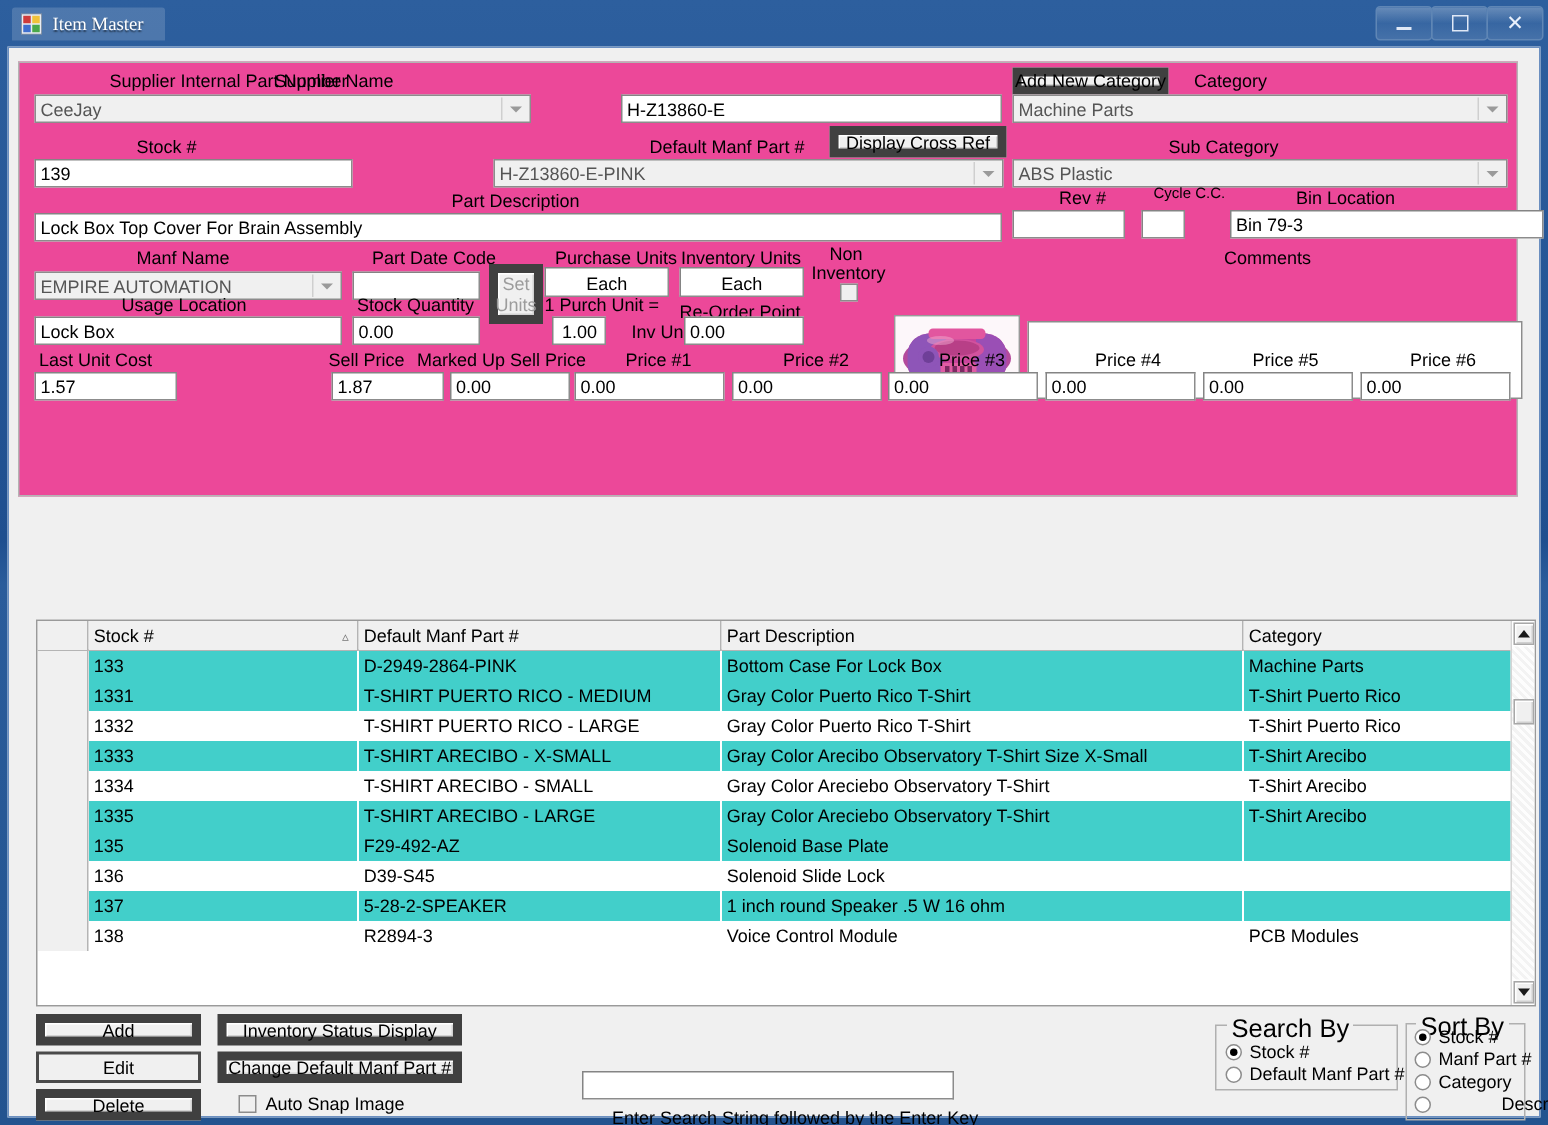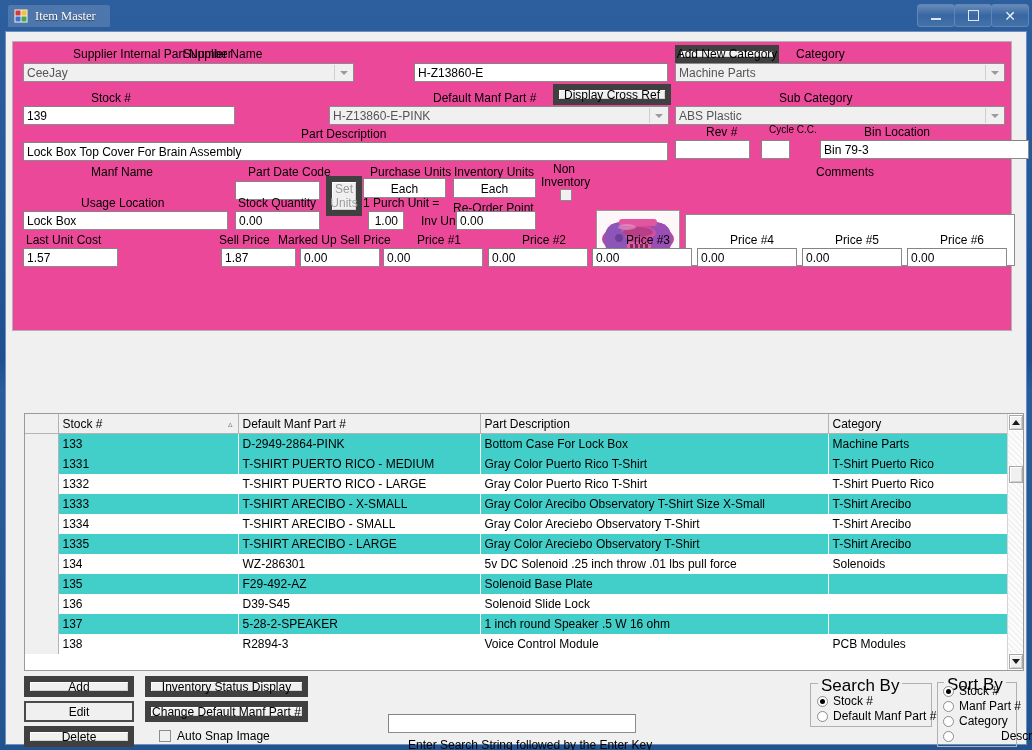--- a/index.html
+++ b/index.html
@@ -245,20 +245,24 @@
       </div>
 
       <div class="lbl" style="left:78px;top:123px;">Manf Name</div>
       <div class="lbl" style="left:235px;top:123px;">Part Date Code</div>
       <div class="lbl" style="left:357px;top:123px;">Purchase Units</div>
       <div class="lbl" style="left:441px;top:123px;">Inventory Units</div>
       <div class="lbl" style="left:540px;top:120px;">Non</div>
       <div class="lbl" style="left:528px;top:133px;">Inventory</div>
       <div class="lbl" style="left:803px;top:123px;">Comments</div>
 
+      <div class="combo" style="left:10px;top:139px;width:205px;height:19px;">
+        <span>EMPIRE AUTOMATION</span>
+        <span class="arrow"></span>
+      </div>
       <div class="tb" style="left:222px;top:139px;width:85px;height:19px;">
         <span></span>
       </div>
       <div class="btn dis" style="left:313px;top:134px;width:36px;height:40px;flex-direction:column;">
         <span>Set</span>
         <span>Units</span>
       </div>
       <div class="tb center" style="left:350px;top:136px;width:83px;height:20px;">
         <span>Each</span>
       </div>
@@ -413,27 +417,20 @@
               <td>Gray Color Areciebo Observatory T-Shirt</td>
               <td>T-Shirt Arecibo</td>
             </tr>
             <tr class="hl">
               <td></td>
               <td>1335</td>
               <td>T-SHIRT ARECIBO - LARGE</td>
               <td>Gray Color Areciebo Observatory T-Shirt</td>
               <td>T-Shirt Arecibo</td>
             </tr>
-            <tr>
-              <td></td>
-              <td>134</td>
-              <td>WZ-286301</td>
-              <td>5v DC Solenoid .25 inch throw .01 lbs pull force</td>
-              <td>Solenoids</td>
-            </tr>
             <tr class="hl">
               <td></td>
               <td>135</td>
               <td>F29-492-AZ</td>
               <td>Solenoid Base Plate</td>
               <td></td>
             </tr>
             <tr>
               <td></td>
               <td>136</td>

